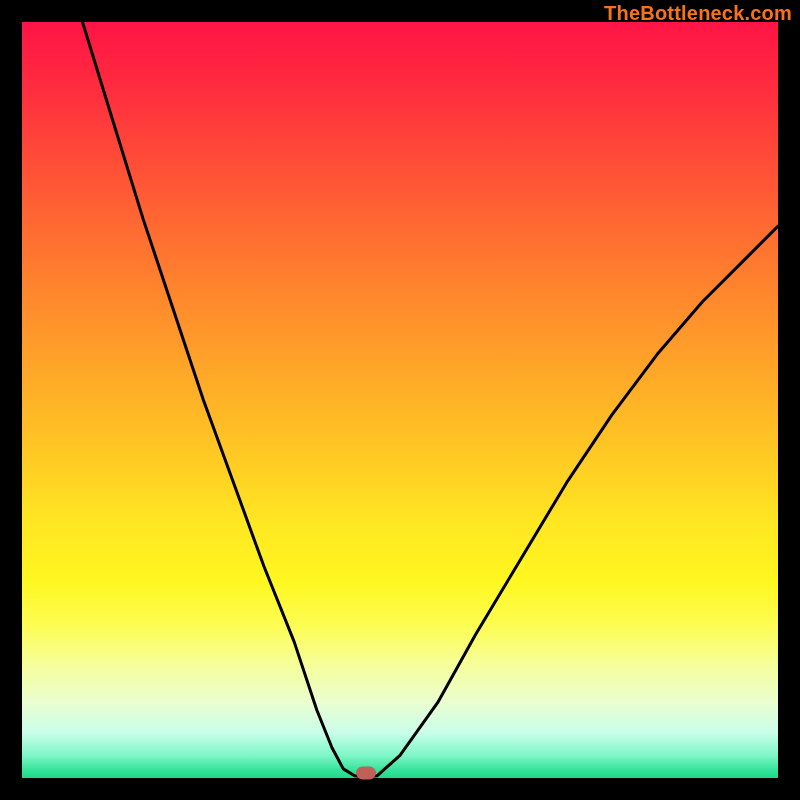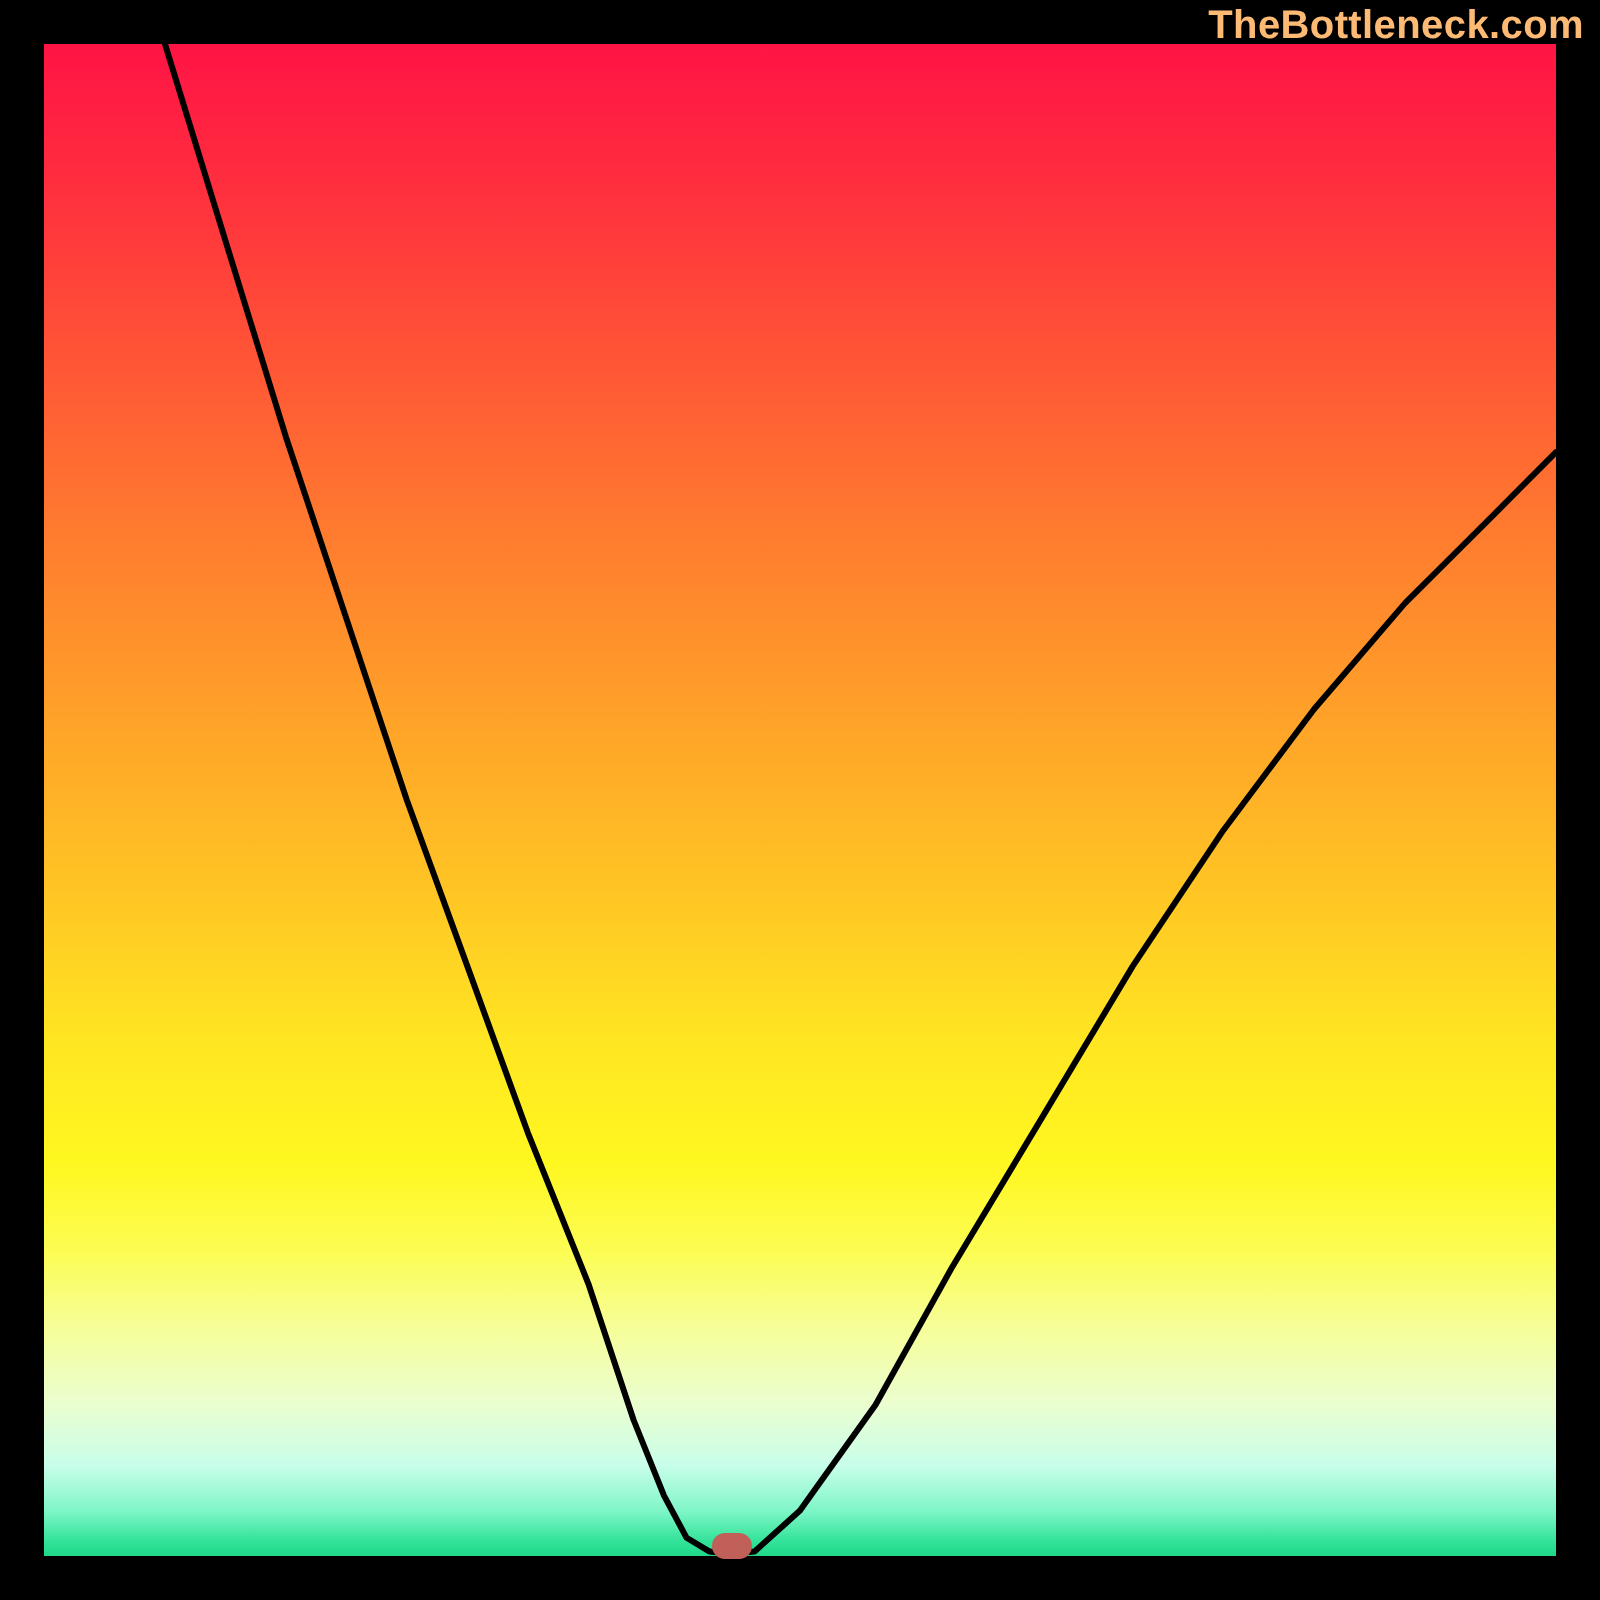--- a/index.html
+++ b/index.html
@@ -42,21 +42,21 @@
       #1fd888 100%
     );
   }
   .watermark {
     position: absolute;
     top: 2px;
     right: 8px;
     font-family: Arial, Helvetica, sans-serif;
     font-size: 20px;
     font-weight: 600;
-    color: #fdba74;
+    color: #f97316;
     letter-spacing: 0.2px;
   }
   svg.curve {
     position: absolute;
     left: 0;
     top: 0;
     width: 756px;
     height: 756px;
   }
   .marker {

